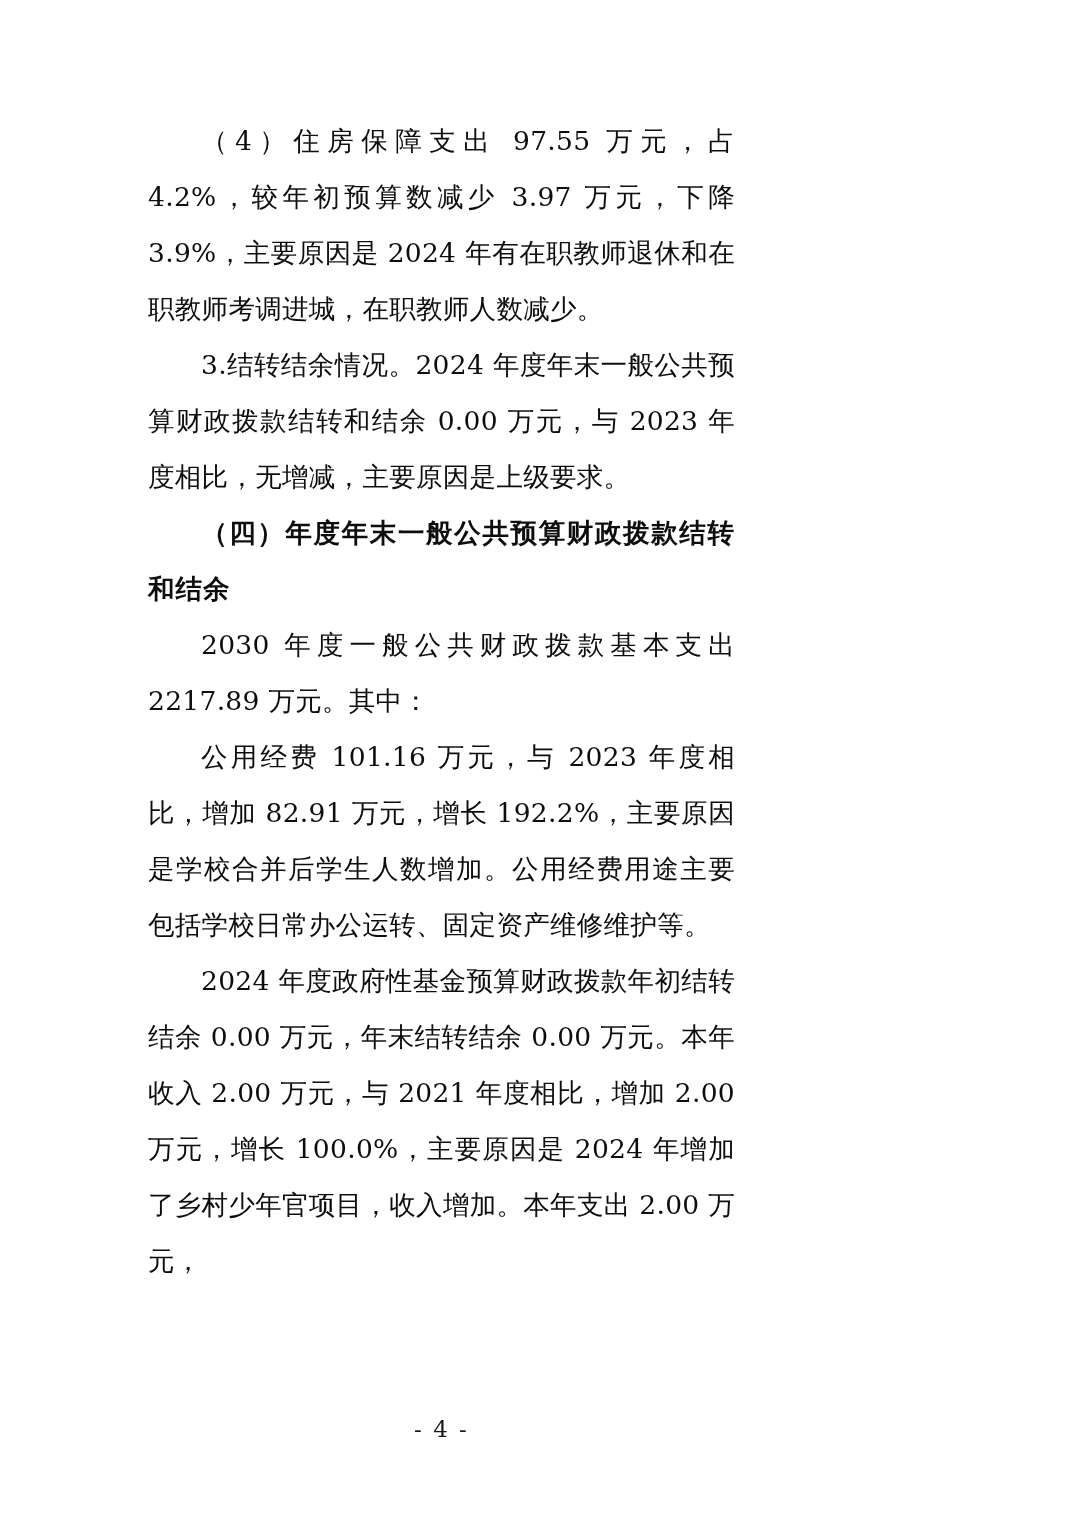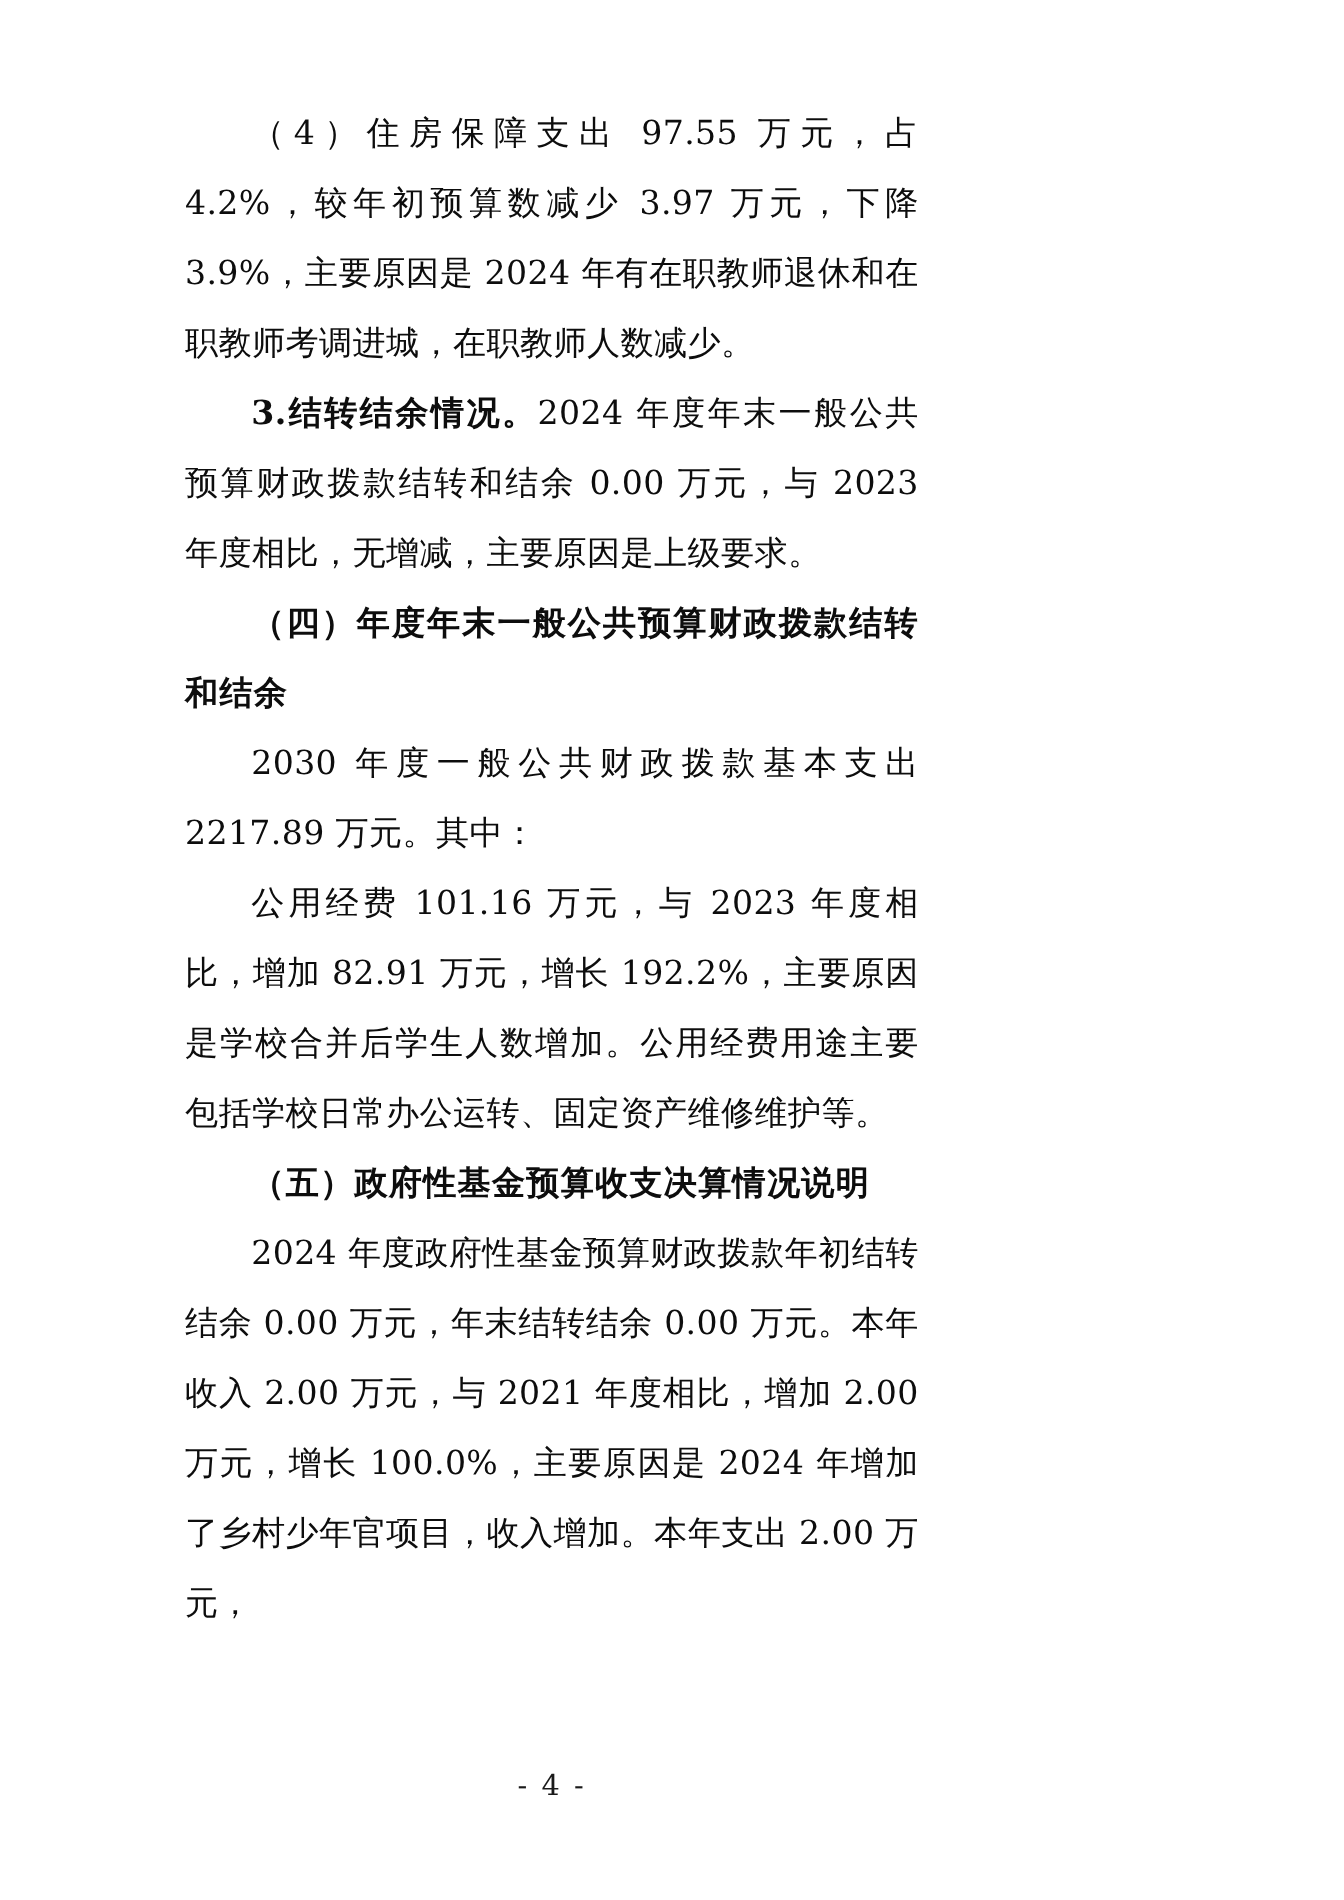--- a/index.html
+++ b/index.html
@@ -6,21 +6,21 @@
     margin: 0;
     padding: 0;
     background: #ffffff;
   }
   .page {
     width: 883px;
     height: 1520px;
     position: relative;
     background: #ffffff;
     box-sizing: border-box;
-    padding: 79px 148px 0 148px;
+    padding: 113px 148px 0 148px;
     font-family: "DejaVu Serif", "Liberation Serif", serif;
     color: #0d0d0d;
     overflow: hidden;
   }
   .body-text {
     font-size: 26.5px;
     line-height: 56px;
     text-align: justify;
     text-justify: inter-ideograph;
     letter-spacing: 0.3px;
@@ -30,21 +30,21 @@
   }
   .indent {
     text-indent: 2em;
   }
   .heading {
     font-weight: bold;
     text-indent: 2em;
     letter-spacing: 1px;
   }
   .run-in-bold {
-    font-weight: bold;
+    font-weight: normal;
   }
   .footer {
     position: absolute;
     left: 0;
     right: 0;
     bottom: 78px;
     text-align: center;
     font-size: 23px;
     font-family: "DejaVu Serif", "Liberation Serif", serif;
     color: #1a1a1a;
@@ -62,21 +62,20 @@
 
     <p class="indent"><span class="run-in-bold">3.结转结余情况。</span><span>2024 年度年末一般公共预算财政拨款结转和结余 0.00 万元，与 2023 年度相比，无增减，主要原因是上级要求。</span></p>
 
     <p class="heading">（四）年度年末一般公共预算财政拨款结转和结余</p>
 
     <p class="indent">2030 年度一般公共财政拨款基本支出 2217.89 万元。其中：</p>
 
 
     <p class="indent">公用经费 101.16 万元，与 2023 年度相比，增加 82.91 万元，增长 192.2%，主要原因是学校合并后学生人数增加。公用经费用途主要包括学校日常办公运转、固定资产维修维护等。</p>
 
-    <p class="heading">（五）政府性基金预算收支决算情况说明</p>
 
     <p class="indent">2024 年度政府性基金预算财政拨款年初结转结余 0.00 万元，年末结转结余 0.00 万元。本年收入 2.00 万元，与 2021 年度相比，增加 2.00 万元，增长 100.0%，主要原因是 2024 年增加了乡村少年官项目，收入增加。本年支出 2.00 万元，</p>
 
   </div>
 
   <div class="footer">- 4 -</div>
 
 </div>
 
 </body></html>

